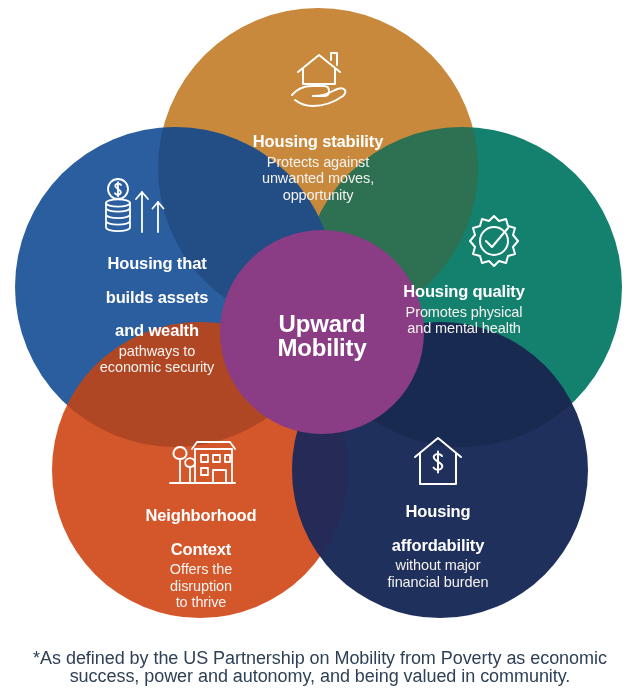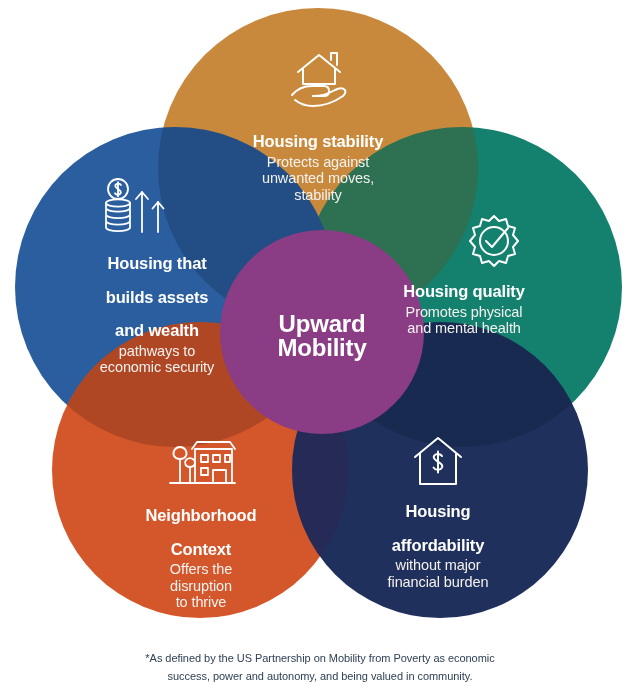--- a/index.html
+++ b/index.html
@@ -62,21 +62,21 @@
     left:238px;top:312px;width:168px;
     font-weight:bold;font-size:24px;line-height:24px;
     color:#ffffff;letter-spacing:-0.2px;
   }
 
   .footnote{
     position:absolute;
     left:0;top:650px;width:640px;
     text-align:center;
     color:#2f4156;
-    font-size:11px;
+    font-size:18px;
     line-height:17.5px;
     letter-spacing:-0.05px;
   }
   .footnote span{display:block;}
 </style>
 </head>
 <body>
 
 <div id="stage">
 
@@ -185,21 +185,21 @@
       <path d="M8 19 V49 H44 V19"></path>
       <path d="M30 21 C28.7 18.6 23.4 18.2 22 21 C20.5 24 24.3 25.3 26 26.6 C28 28.2 31.6 29.4 30 32.6 C28.4 35.6 23 35.2 21.6 32.6"></path>
       <path d="M26 16.5 V37.5"></path>
     </g>
   </svg>
 
   <div class="petal-label lbl-stability">
     <p class="petal-title">Housing stability</p>
     <p class="petal-desc">Protects against</p>
     <p class="petal-desc">unwanted moves,</p>
-    <p class="petal-desc">stability</p>
+    <p class="petal-desc">opportunity</p>
   </div>
 
   <div class="petal-label lbl-quality">
     <p class="petal-title">Housing quality</p>
     <p class="petal-desc">Promotes physical</p>
     <p class="petal-desc">and mental health</p>
   </div>
 
   <div class="petal-label lbl-assets">
     <p class="petal-title">Housing that</p>

